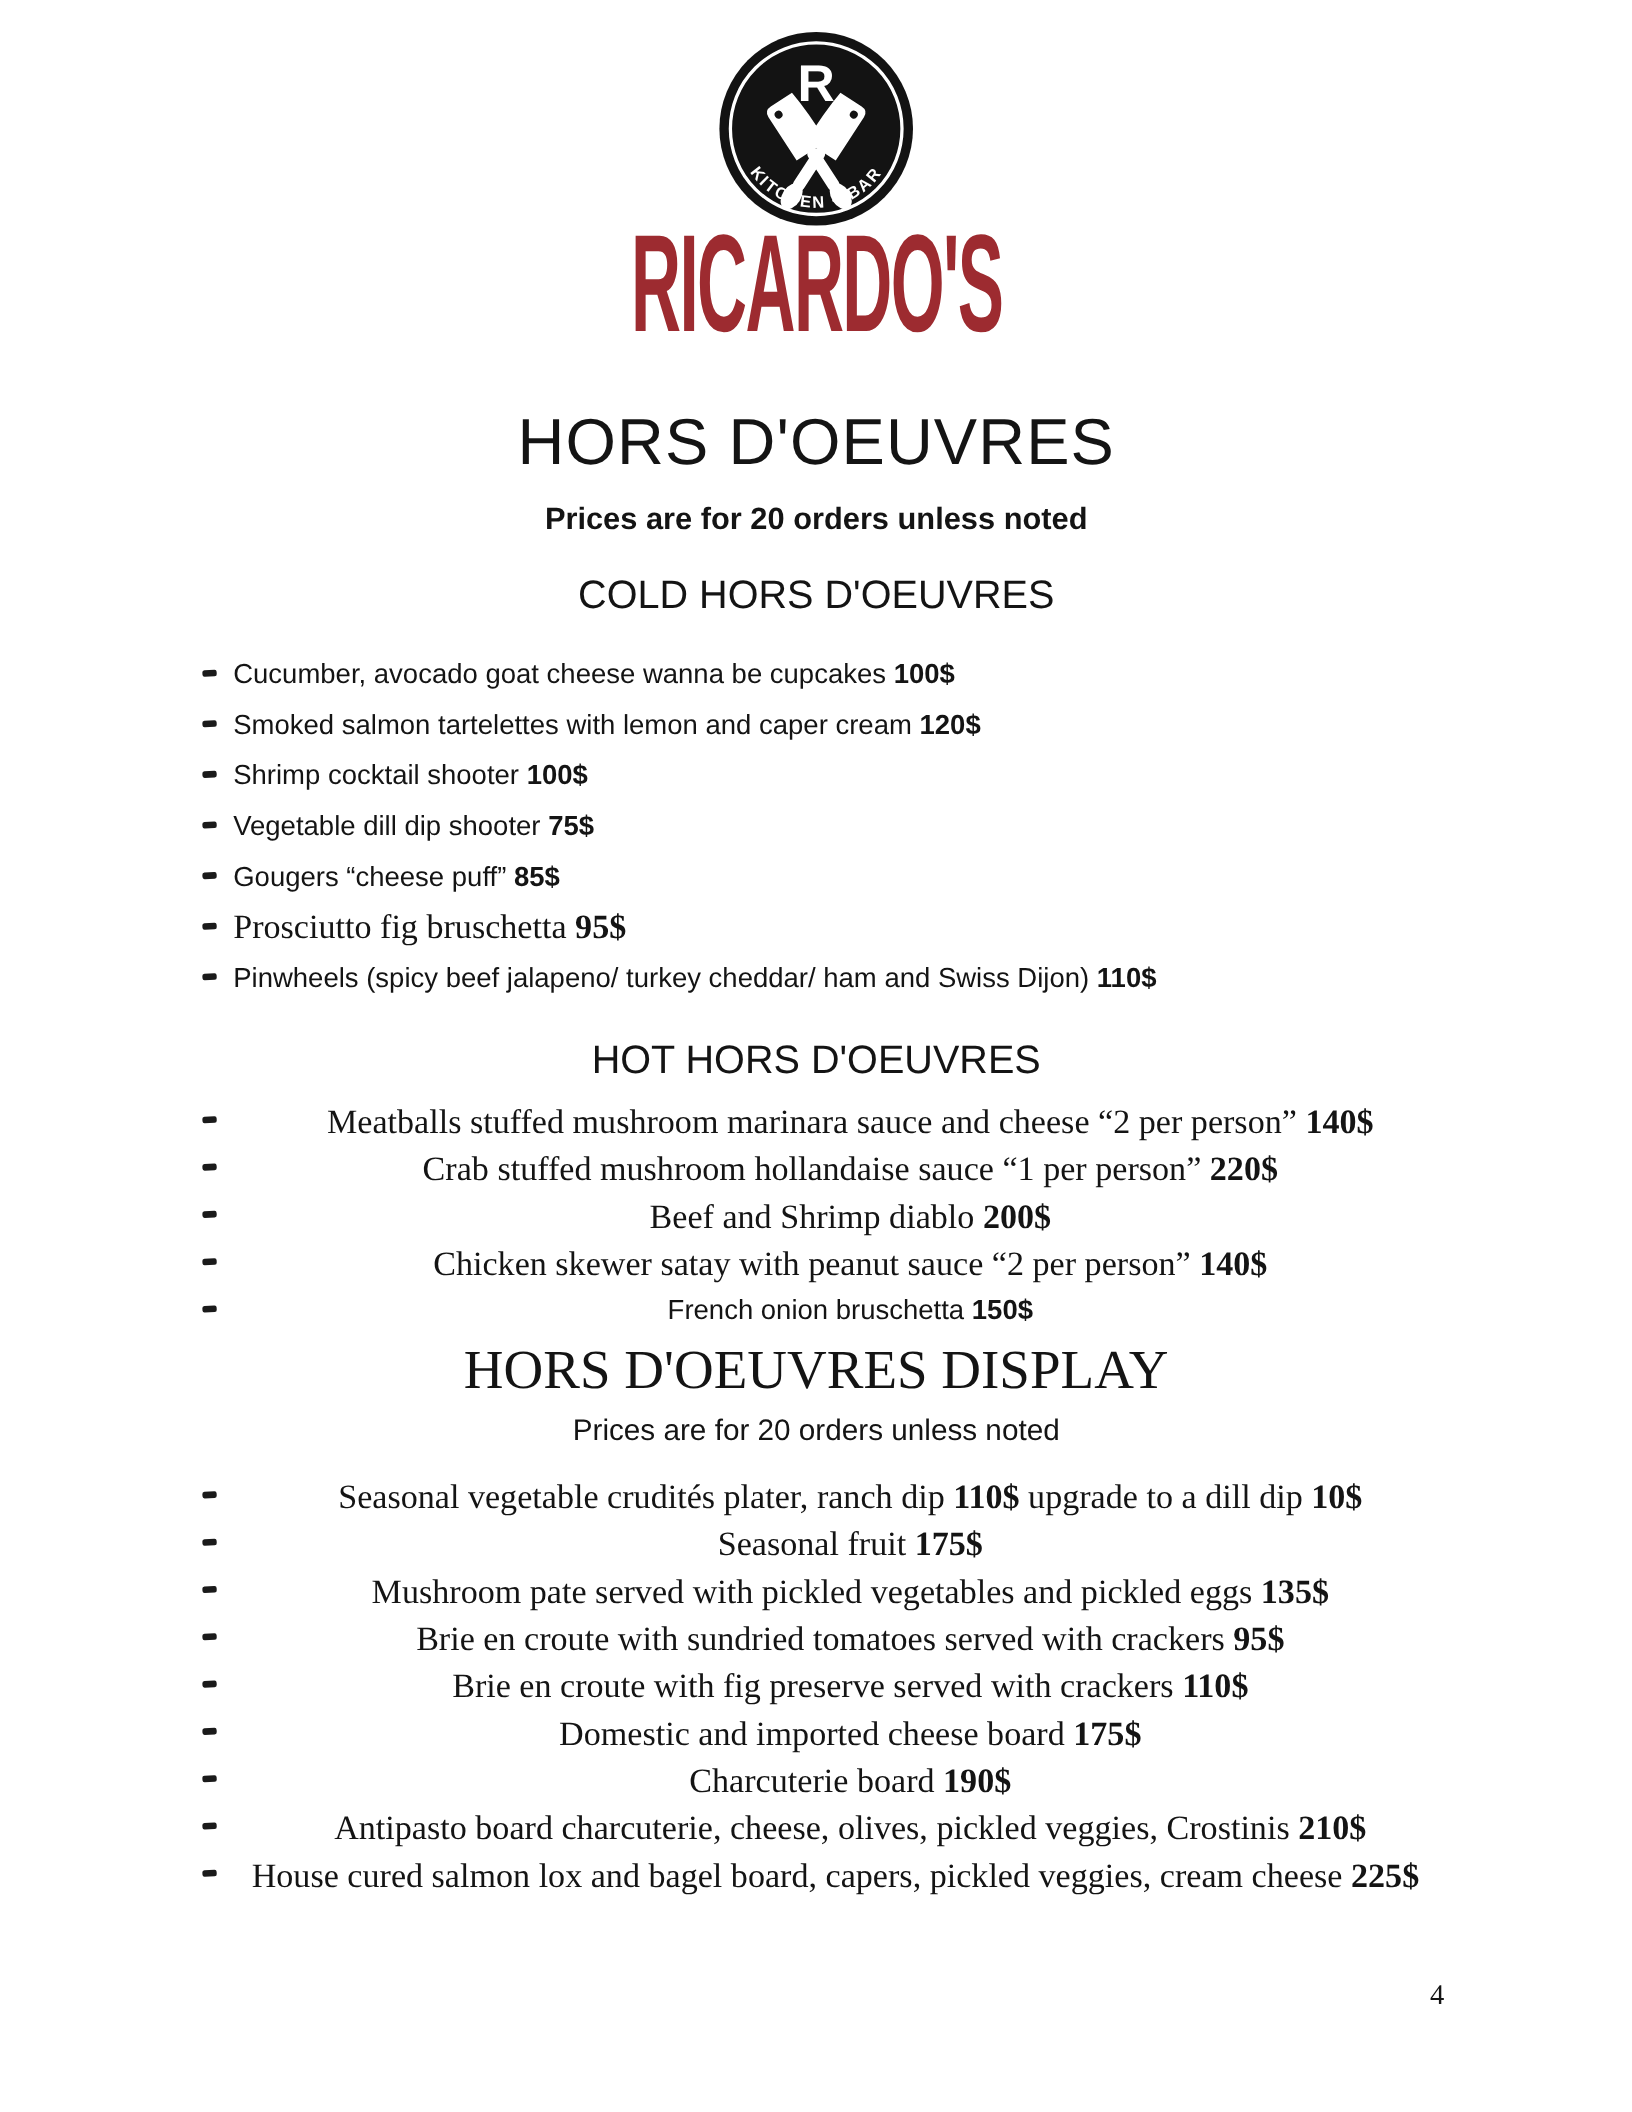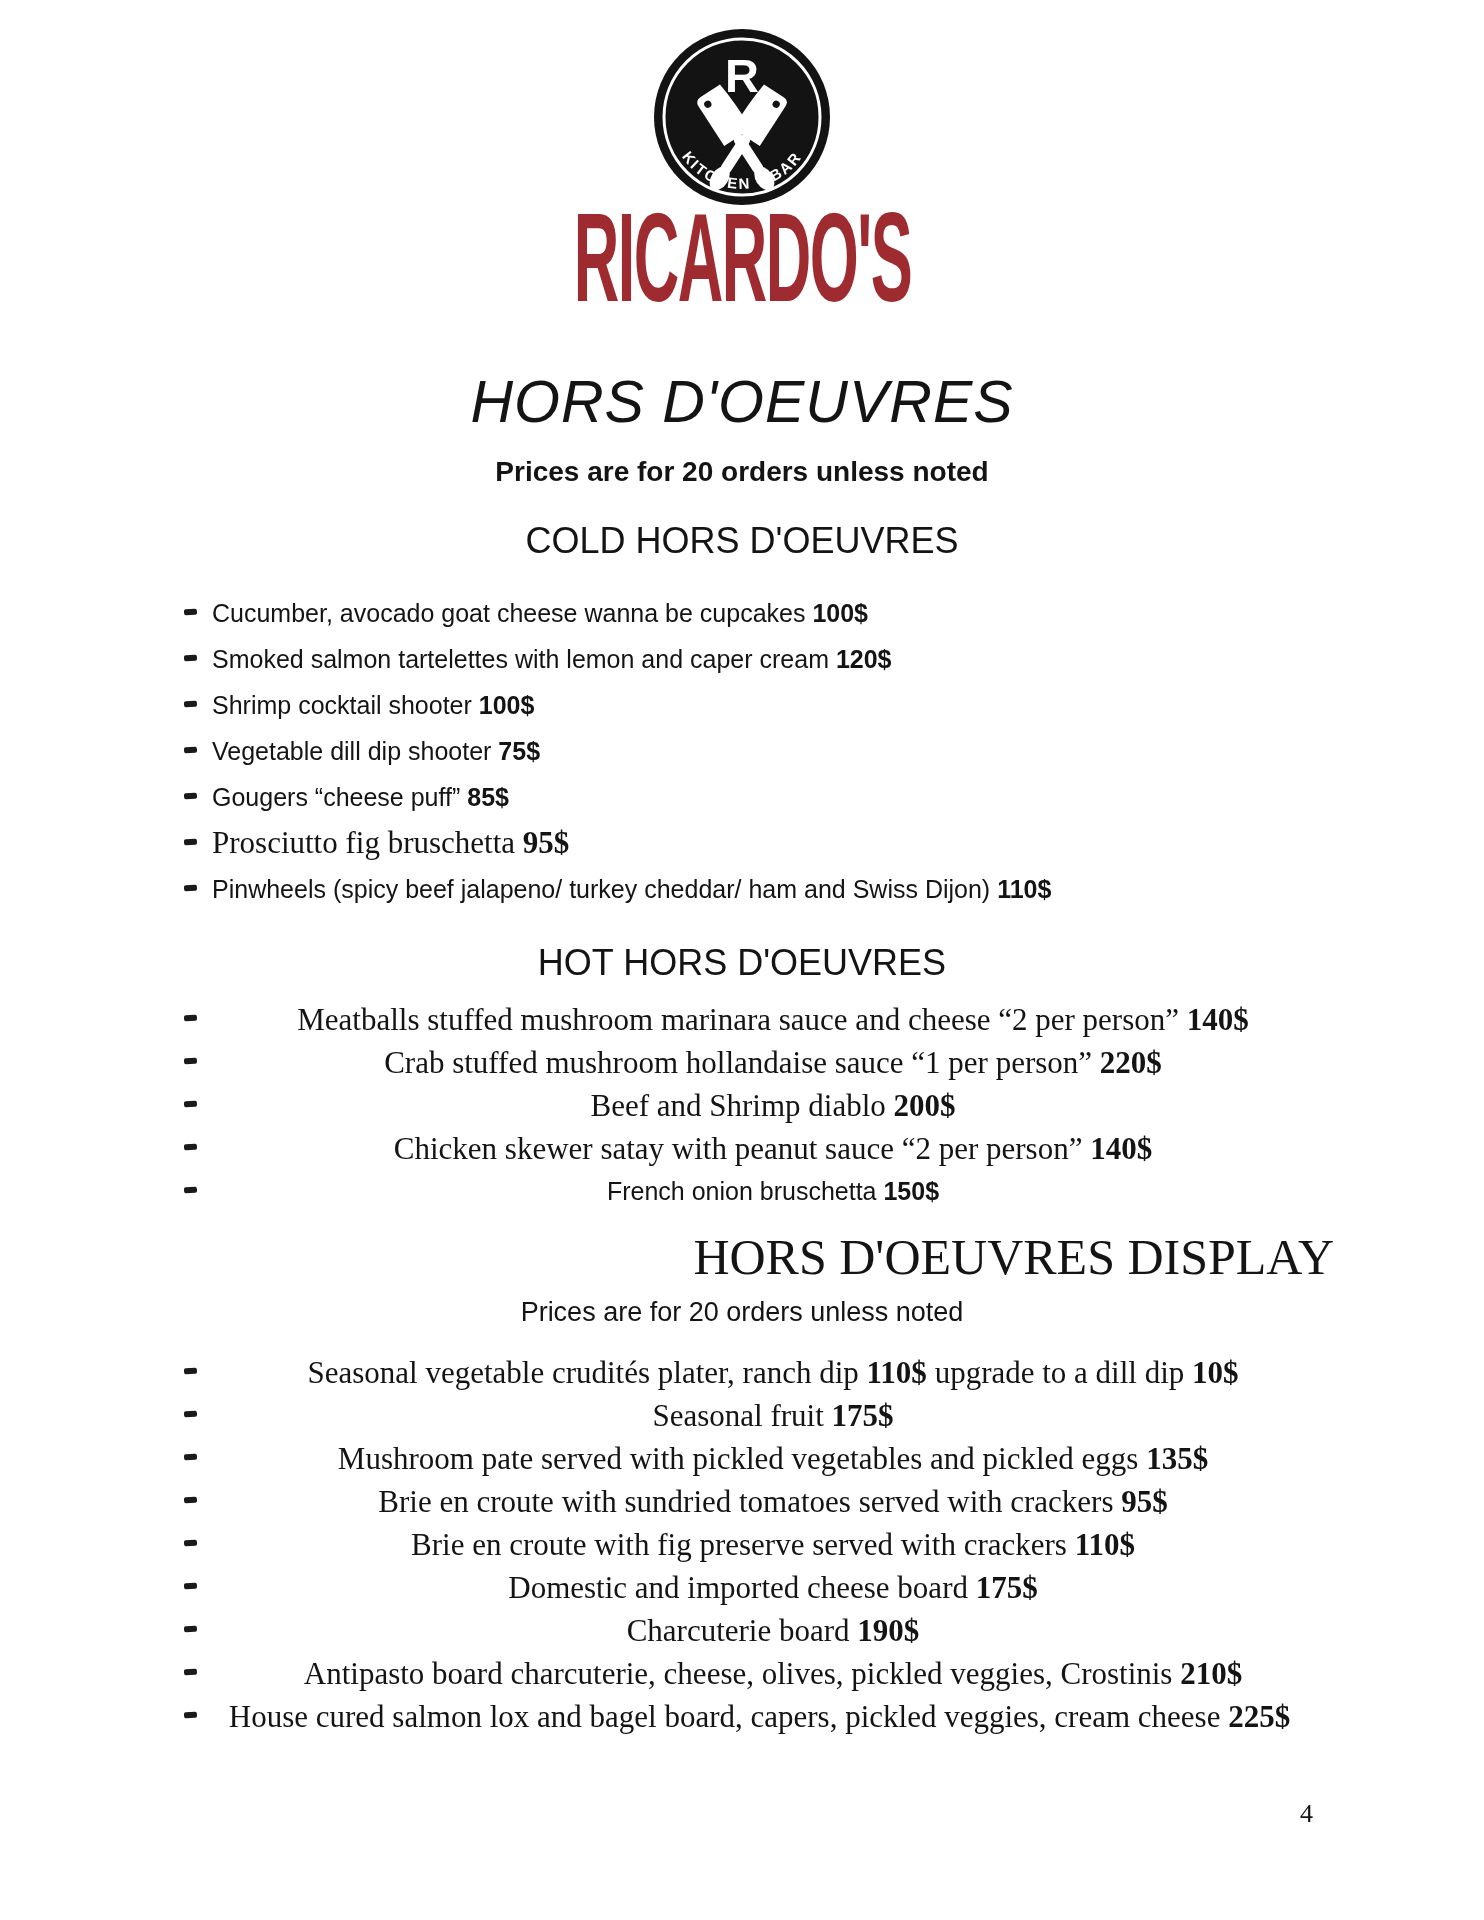--- a/index.html
+++ b/index.html
@@ -30,32 +30,31 @@
     transform:scaleX(0.5);
     transform-origin:50% 50%;
     white-space:nowrap;
   }
 
   
   .title {
     margin:66px 0 16px; text-align:center;
     font-size:59px; line-height:60px; font-weight:400;
     letter-spacing:1px;
-    font-style:italic;
   }
   .subtitle-bold {
     margin:22px 0 0; text-align:center;
     font-size:28px; line-height:36px; font-weight:700;
   }
   .sec-heading-sans {
     margin:26px 0 0; text-align:center;
     font-size:36px; line-height:50px; font-weight:400;
   }
   .sec-heading-serif {
-    margin:16px 0 0; text-align:right;
+    margin:4px 0 0; text-align:center;
     font-family:"Liberation Serif", serif;
     font-size:50px; line-height:56px; font-weight:400;
   }
   .subtitle-plain {
     margin:10px 0 0; text-align:center;
     font-size:27px; line-height:34px; font-weight:400;
   }
 
   
   ul.menu-list { margin:24px 0 0; padding:0 0 0 62px; list-style:none; }

